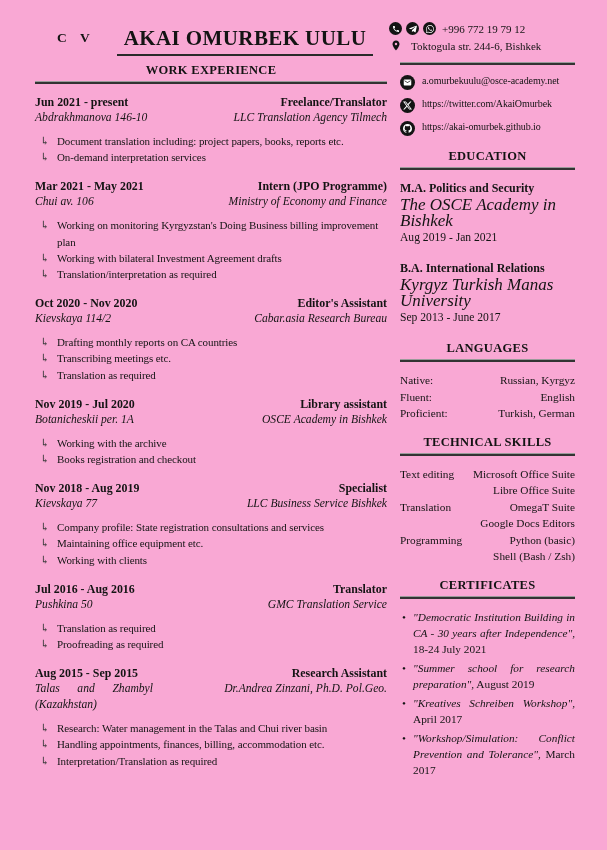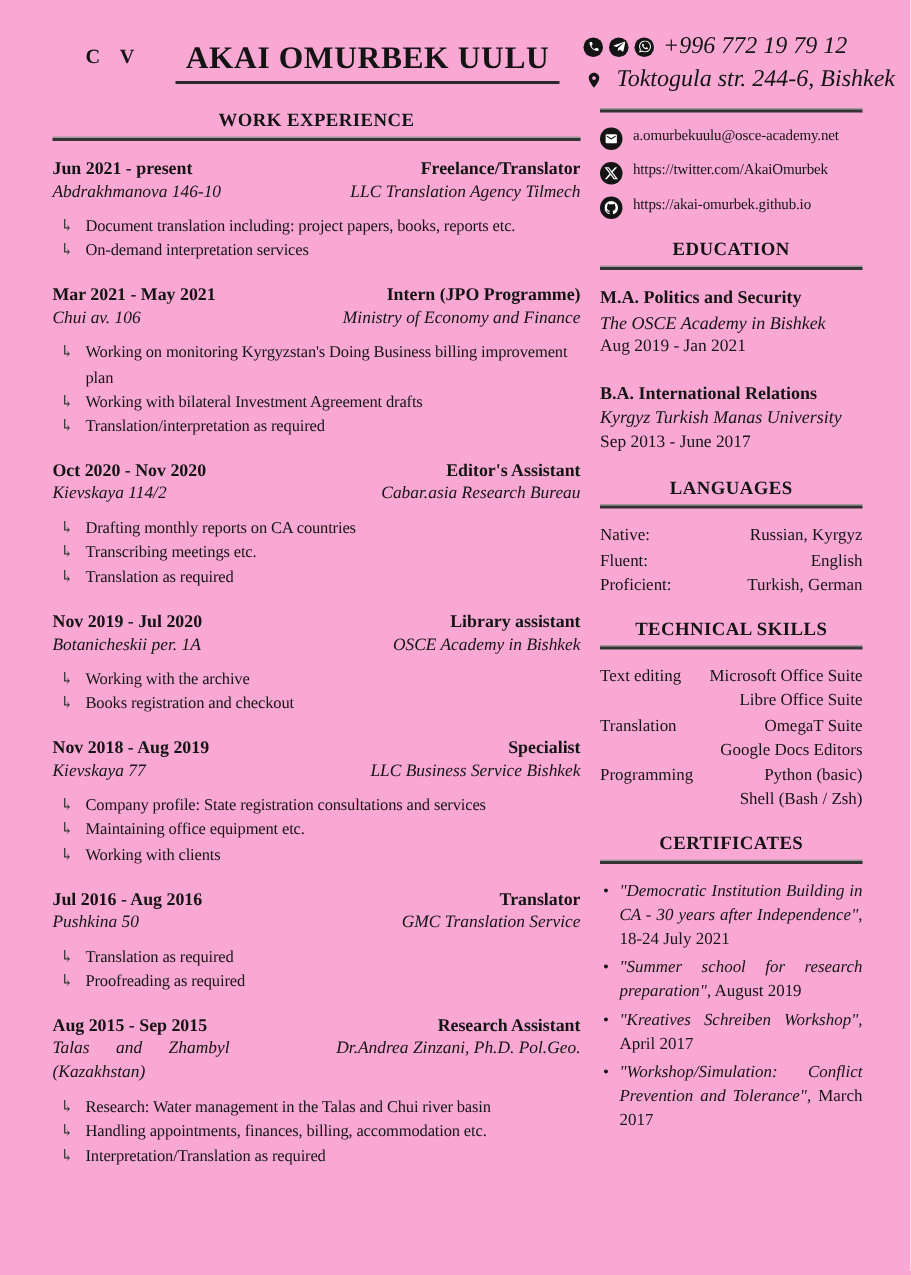--- a/index.html
+++ b/index.html
@@ -21,21 +21,21 @@
     padding-left: 22px;
   }
   .title-block { flex: 1; text-align: center; margin-top: 8px; }
   .page-title {
     display: inline-block;
     font-size: 21px; font-weight: bold; letter-spacing: 0.4px;
     border-bottom: 2px solid #2a2a2a;
     padding: 0 7px 3px 7px;
     white-space: nowrap;
   }
-  .contacts { width: 186px; margin-top: 4px; font-size: 16px; font-style: italic; }
+  .contacts { width: 186px; margin-top: 4px; font-size: 11px; }
   .contact-row { display: flex; align-items: center; margin-bottom: 4px; }
   .icon-circle {
     width: 13px; height: 13px; border-radius: 50%;
     background: #141414; flex: none;
     display: flex; align-items: center; justify-content: center;
     margin-right: 4px;
   }
   .icon-circle svg { width: 8px; height: 8px; fill: #ffffff; }
   .contact-text { margin-left: 2px; white-space: nowrap; }
   .pin-icon { width: 12px; height: 13px; flex: none; margin-right: 7px; margin-left: 1px; }
@@ -72,21 +72,21 @@
   .social-icon {
     width: 15px; height: 15px; border-radius: 50%;
     background: #141414; flex: none;
     display: flex; align-items: center; justify-content: center;
     margin-right: 7px;
   }
   .social-icon svg { width: 9px; height: 9px; fill: #ffffff; }
   .social-text { font-size: 10px; letter-spacing: -0.1px; white-space: nowrap; color: #141414; text-decoration: none; }
   .edu-entry { margin-bottom: 14px; }
   .edu-degree { font-weight: bold; font-size: 12px; line-height: 16.5px; }
-  .edu-school { font-style: italic; font-size: 12px; line-height: 16.5px; }
+  .edu-school { font-style: italic; font-size: 17px; line-height: 16.5px; }
   .edu-dates { font-size: 11.6px; line-height: 16.5px; }
   .kv-row { display: flex; justify-content: space-between; font-size: 11.3px; line-height: 16.5px; }
   .kv-label { font-weight: normal; white-space: nowrap; }
   .kv-value { text-align: right; flex: 1; }
   .cert-item { display: flex; font-size: 11.3px; line-height: 16px; margin-bottom: 3px; }
   .cert-dot { width: 13px; flex: none; padding-left: 2px; }
   .cert-text { flex: 1; text-align: justify; }
   .cert-title { font-style: italic; }
 </style>
 </head>

